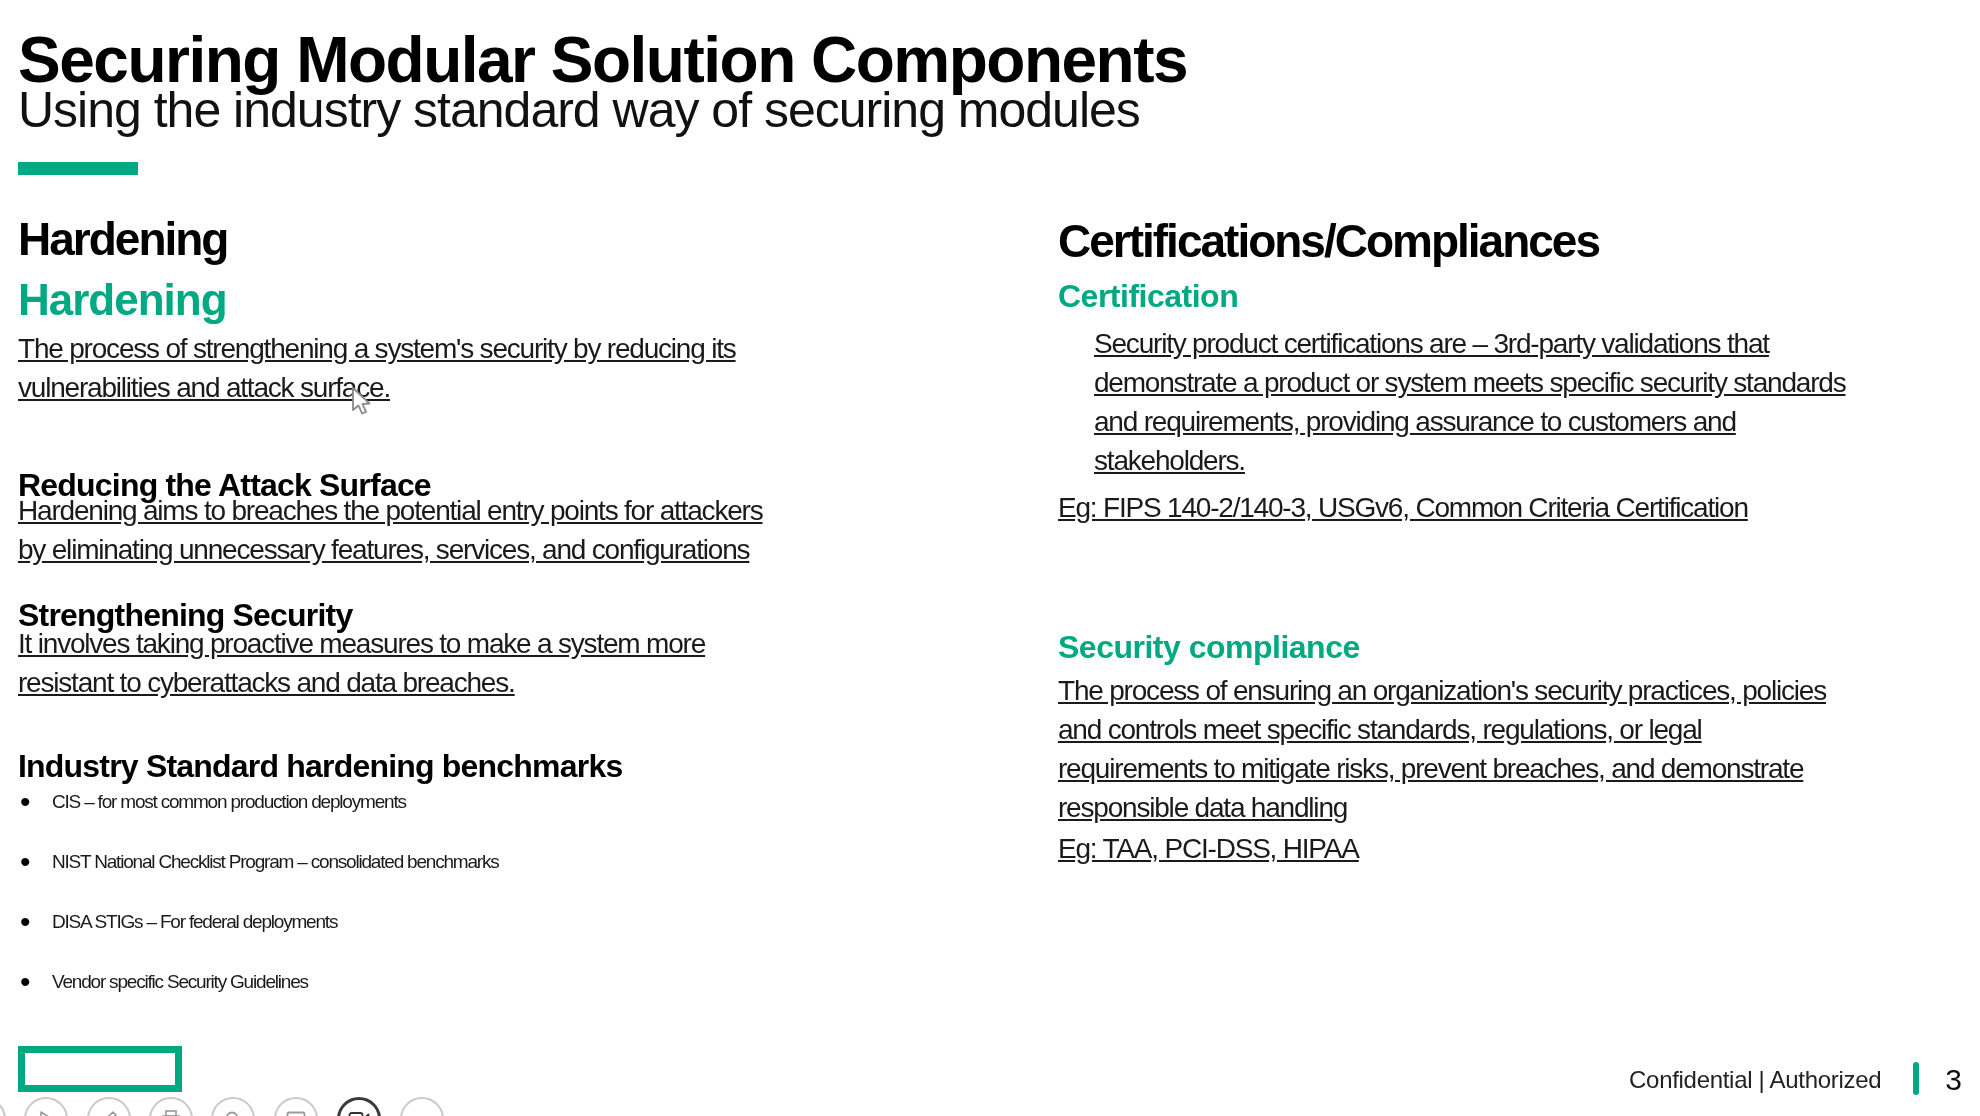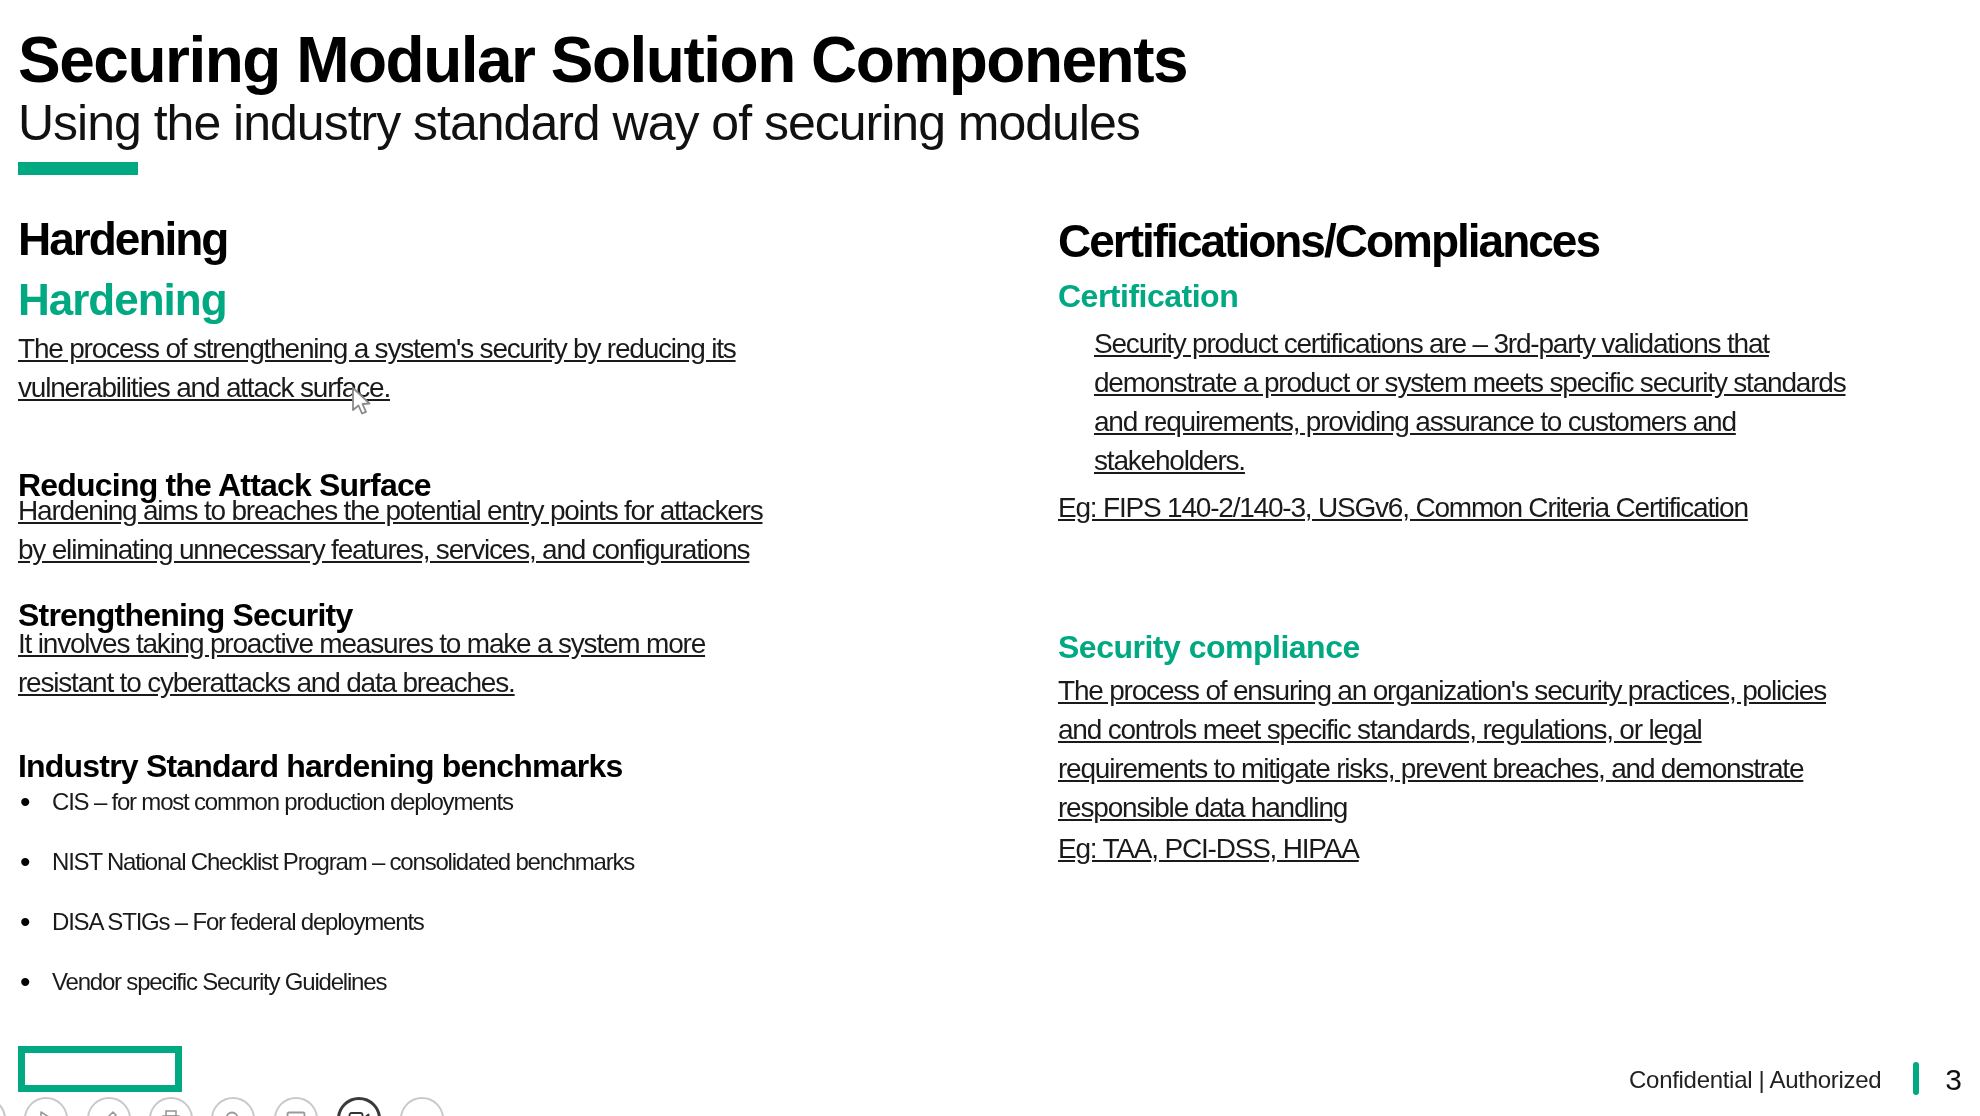--- a/index.html
+++ b/index.html
@@ -14,21 +14,21 @@
   .abs{position:absolute;margin:0;}
   
   .title{
     left:18px;top:28px;
     font-size:64px;font-weight:700;letter-spacing:-1.5px;
     color:#000;line-height:1;white-space:nowrap;
   }
   .subtitle{
     left:18px;top:85px;
     font-size:50px;font-weight:400;letter-spacing:-1px;
-    color:#111;line-height:1;white-space:nowrap;margin-top:13px;
+    color:#111;line-height:1;white-space:nowrap;
   }
   .accent-bar{
     left:18px;top:162px;width:120px;height:13px;
     background:#01A982;
   }
   
   .col-h{
     font-size:46px;font-weight:700;letter-spacing:-2px;
     color:#000;line-height:1;white-space:nowrap;
   }
@@ -45,21 +45,21 @@
     color:#000;line-height:1;white-space:nowrap;margin-top:20px;
   }
   .body-text{
     font-size:28px;line-height:39px;letter-spacing:-1.2px;
     color:#1a1a1a;white-space:pre-line;text-decoration:underline;
   }
   
   .bullets{left:18px;top:782px;list-style:none;padding:0;}
   .bullets li{
     position:relative;
-    font-size:24px;line-height:39px;letter-spacing:-1.2px;
+    font-size:19px;line-height:39px;letter-spacing:-1.2px;
     padding-left:34px;margin:0 0 21px 0;color:#1a1a1a;white-space:nowrap;
   }
   .bullets li::before{
     content:"\2022";
     position:absolute;left:2px;top:0;
     font-size:30px;color:#000;
   }
   
   .hpe-logo{
     left:18px;top:1046px;width:150px;height:32px;

